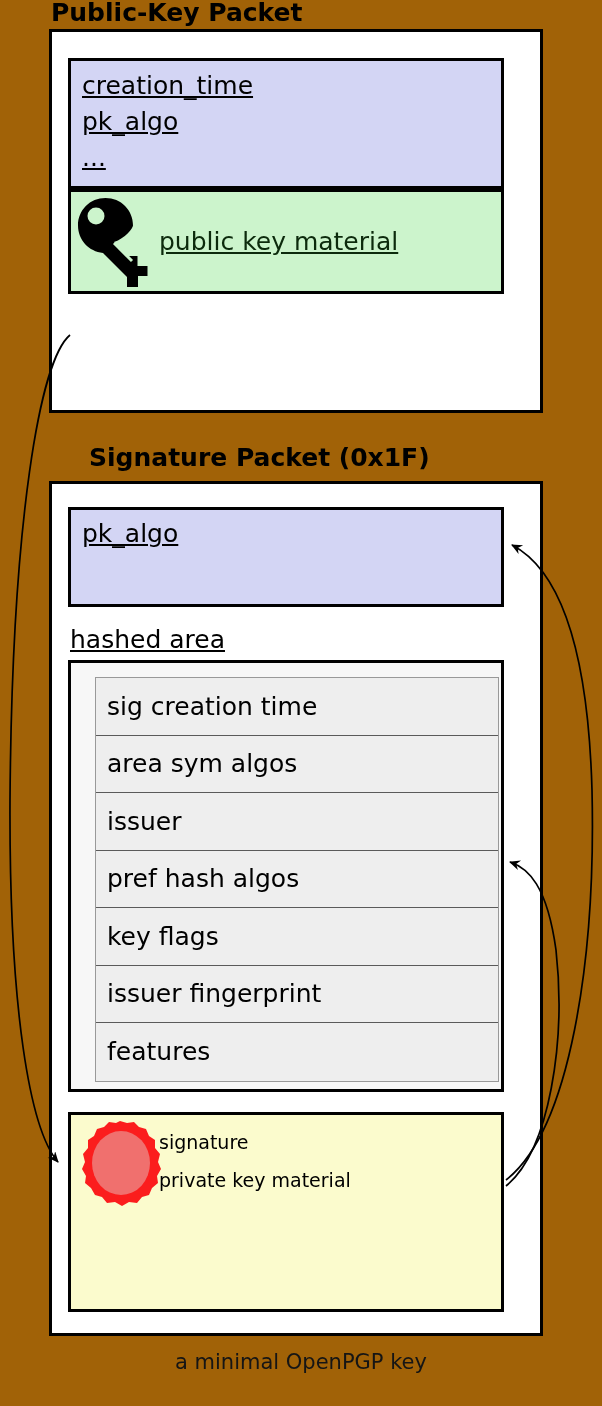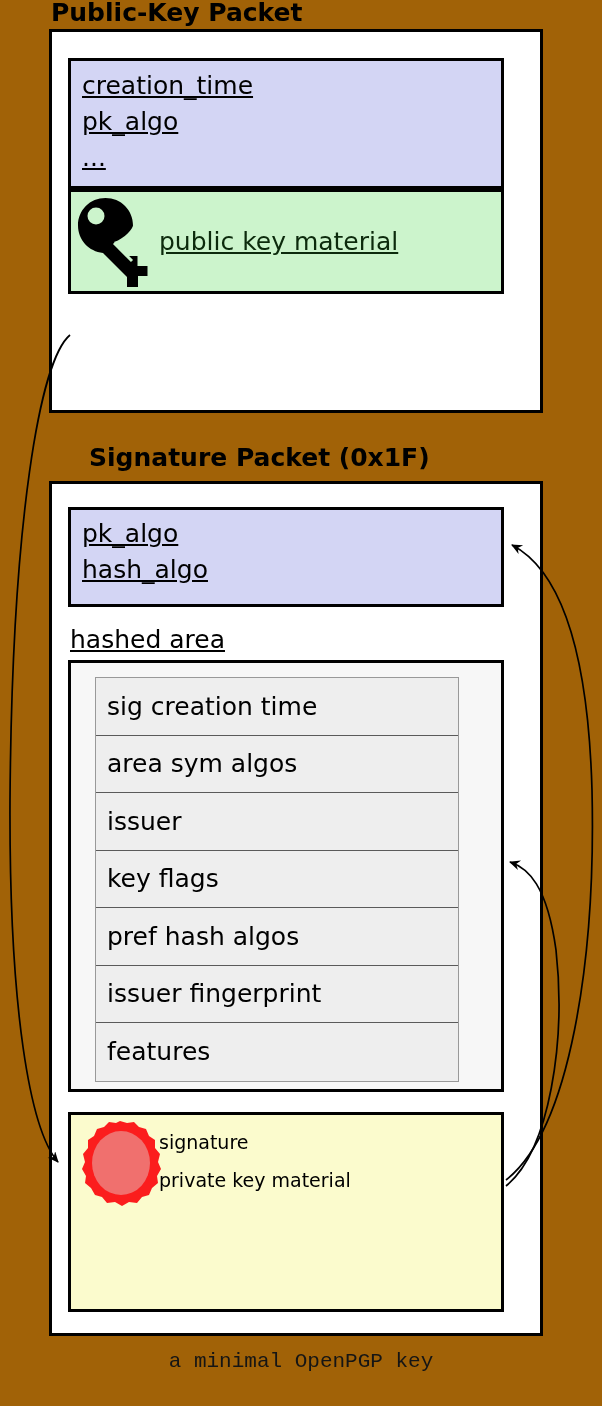--- a/index.html
+++ b/index.html
@@ -70,21 +70,21 @@
   #sig-algo-lines{ left:82px; top:516px; }
   #hashed-area-label{ left:70px; top:622px; font-size:25px; }
 
   .green-text{ color:#0c2a0c;text-align:center; }
 
   
   #hashed-list{
     position:absolute;
     left:95px;
     top:677px;
-    width:364px;
+    width:404px;
     box-sizing:border-box;
     border:1px solid #999999;
     background:#eeeeee;
   }
   .hashed-row{
     box-sizing:border-box;
     height:57.5px;
     border-bottom:1px solid #5a5a5a;
     background:#eeeeee;
     display:flex;
@@ -134,21 +134,20 @@
 
   
   #caption{
     position:absolute;
     left:0;
     top:1350px;
     width:602px;
     text-align:center;
     font-size:21px;
     color:#151515;
-    font-family:Liberation Mono, monospace;
   }
 </style>
 </head>
 <body>
 
 <div id="canvas">
 
   <div class="pkt-title" id="title-pubkey">Public-Key Packet</div>
 
   <div class="packet-frame" id="pubkey-packet"></div>
@@ -176,33 +175,32 @@
   <div class="txt green-text" style="left:159px; top:224px;">public key material</div>
 
   <div class="pkt-title" id="title-sigpkt">Signature Packet (0x1F)</div>
 
   <div class="packet-frame" id="sig-packet"></div>
 
   <div class="field-box blue-box" id="sig-algo-box"></div>
 
   <div class="txt" id="sig-algo-lines">
     <div>pk_algo</div>
-    <div>hash_algo</div>
   </div>
 
   <div class="txt" id="hashed-area-label">hashed area</div>
 
   <div class="field-box grey-box" id="hashed-box"></div>
 
   <div id="hashed-list">
     <div class="hashed-row">sig creation time</div>
     <div class="hashed-row">area sym algos</div>
     <div class="hashed-row">issuer</div>
+    <div class="hashed-row">pref hash algos</div>
     <div class="hashed-row">key flags</div>
-    <div class="hashed-row">pref hash algos</div>
     <div class="hashed-row">issuer fingerprint</div>
     <div class="hashed-row">features</div>
   </div>
 
   <div class="field-box yellow-box" id="sig-sealbox"></div>
 
   <svg id="seal-icon" viewBox="0 0 90 90">
     <path d="M45 2
              L52 4 L59 3 L64 8 L71 10 L74 17 L80 21 L80 29 L85 35 L83 43
              L86 50 L82 57 L83 64 L77 69 L74 76 L67 78 L62 84 L54 83

